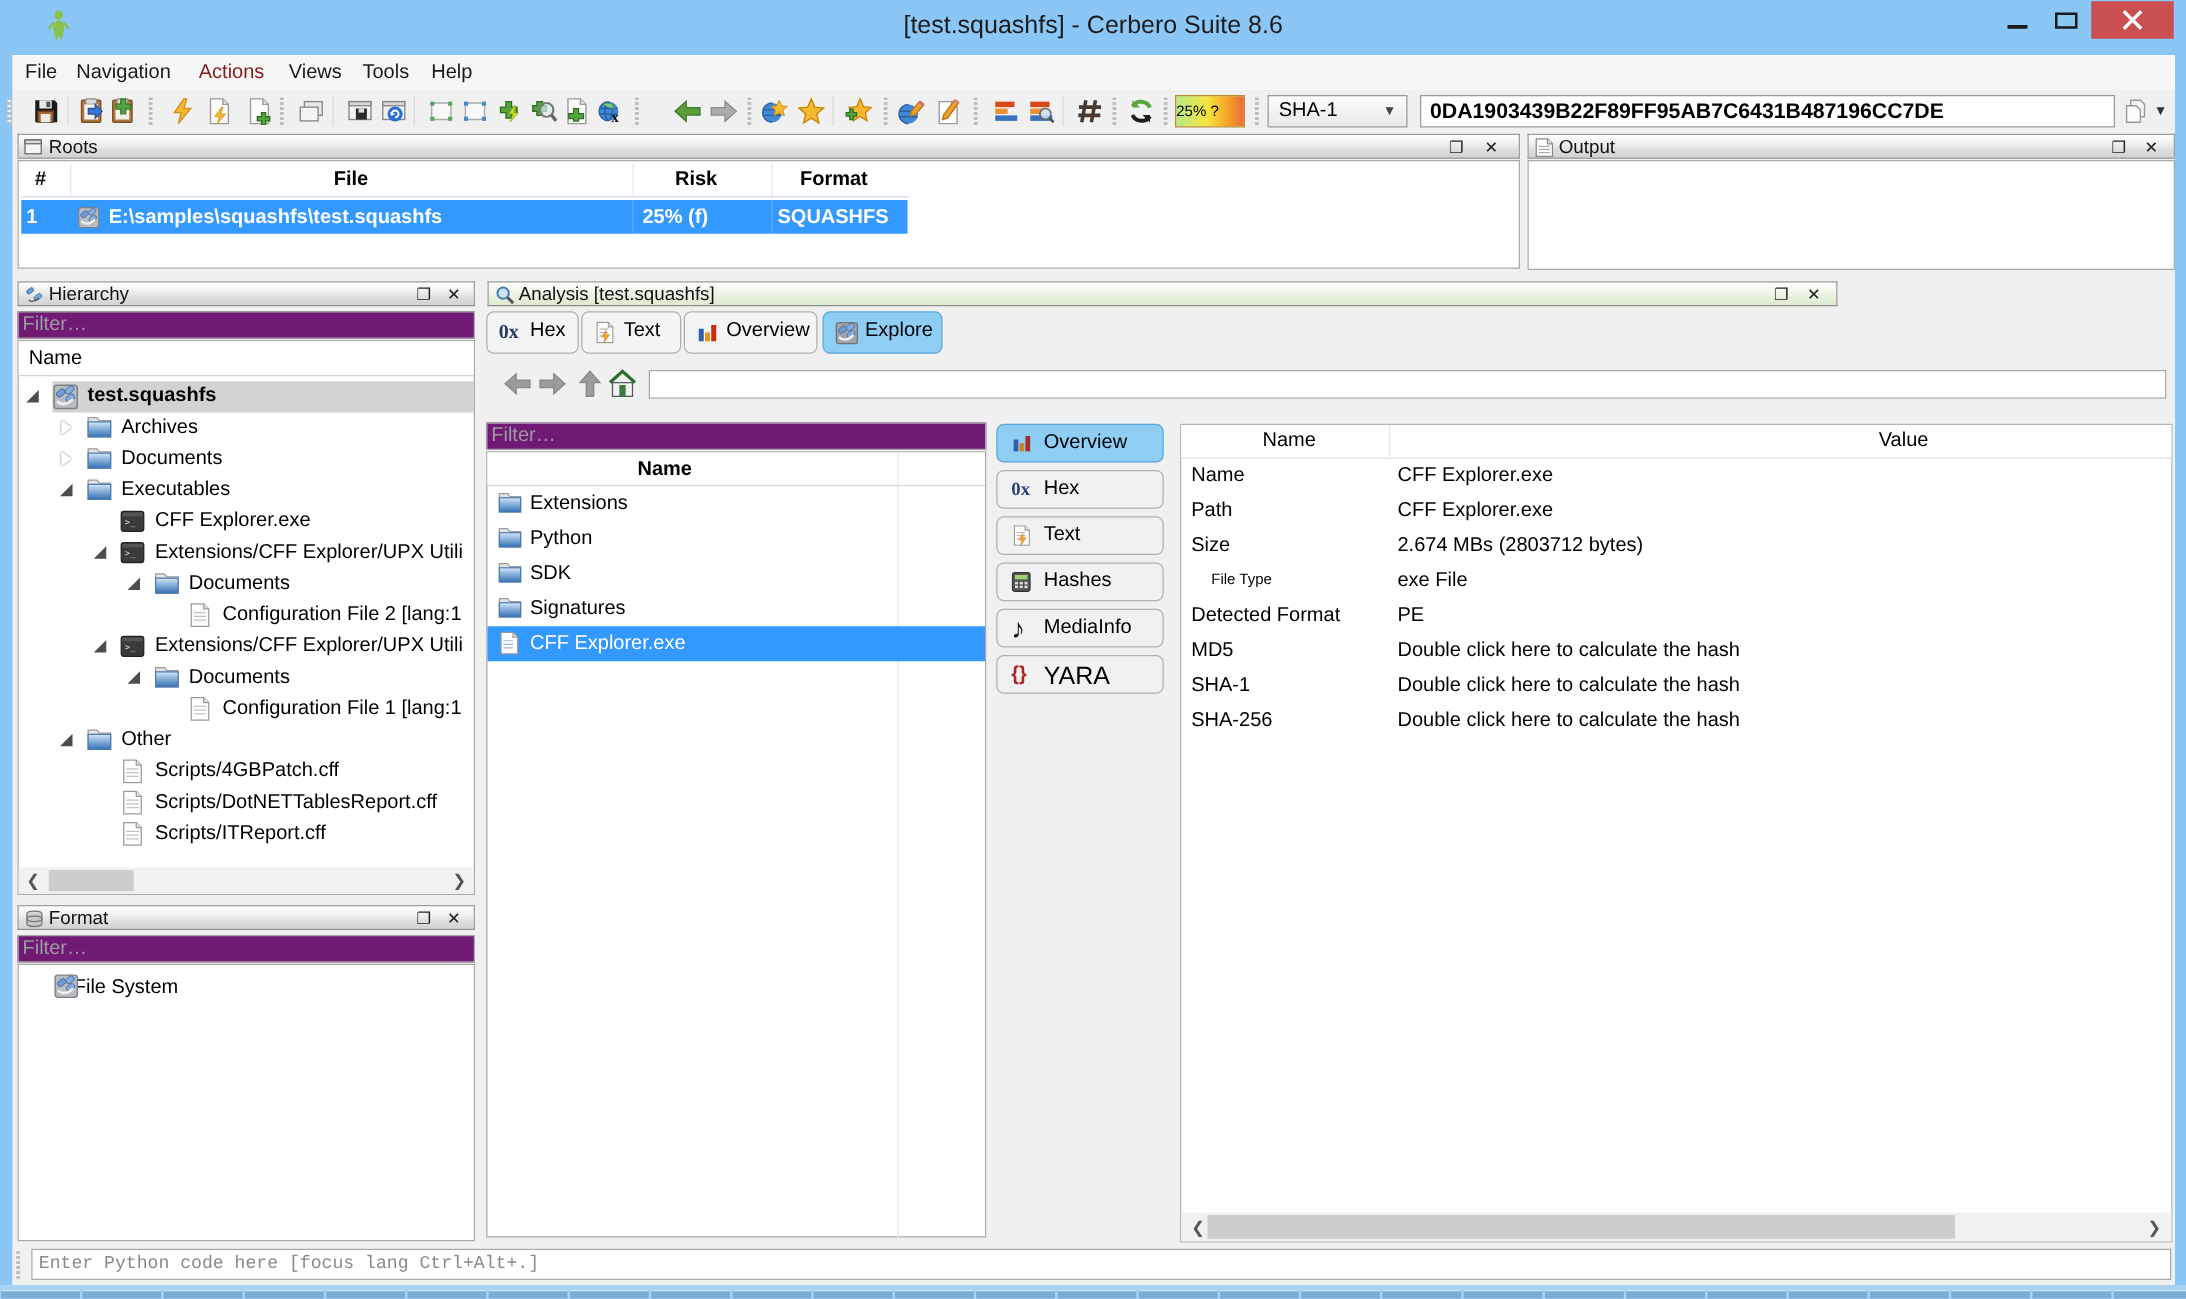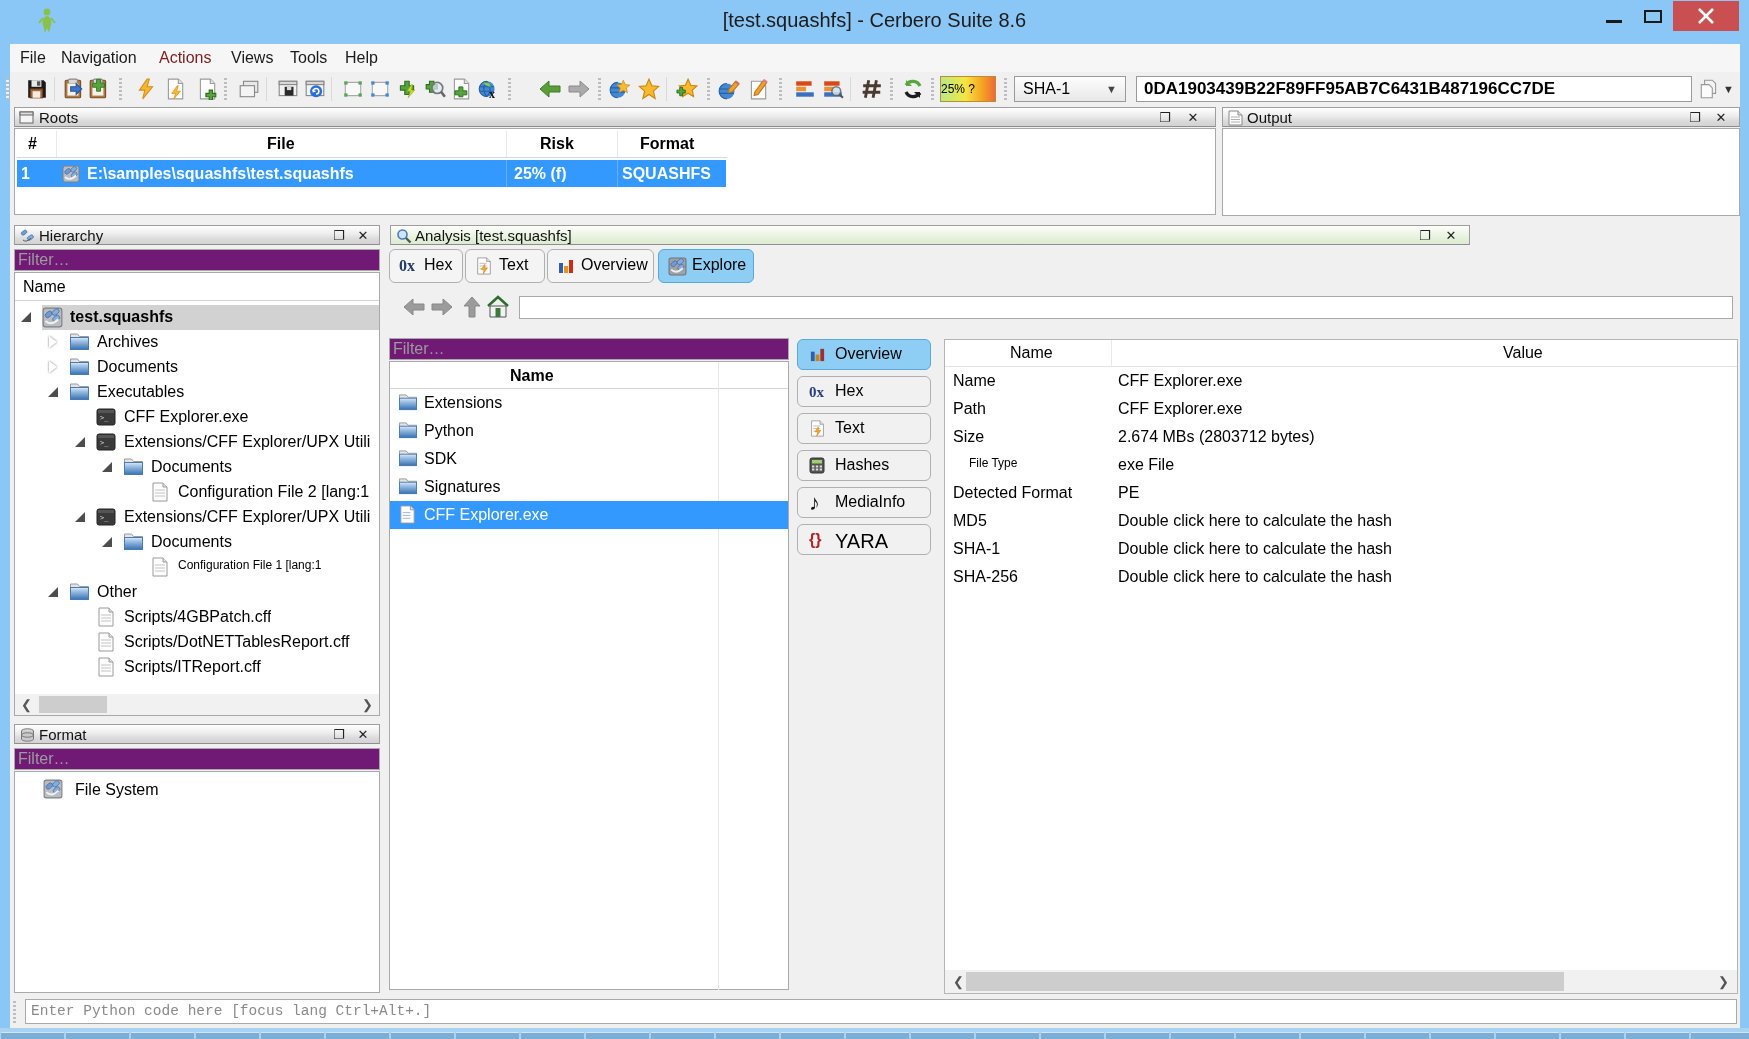--- a/index.html
+++ b/index.html
@@ -464,21 +464,21 @@
       </svg>
     </div>
     <div class="abs" style="left:151px;top:533px;font-size:16px;white-space:nowrap;max-width:228px;overflow:hidden">Documents</div>
     <div class="abs" style="left:150px;top:557px">
       <svg width="20" height="20" viewBox="0 0 20 20">
         <path d="M3 1 h10 l4 4 v14 h-14 z" fill="#fdfdfd" stroke="#9a9a9a"></path>
         <path d="M13 1 v4 h4" fill="#e3e3e3" stroke="#9a9a9a"></path>
         <path d="M5 8h10M5 11h10M5 14h10" stroke="#c4c4c4"></path>
       </svg>
     </div>
-    <div class="abs" style="left:178px;top:558px;font-size:12px;white-space:nowrap;max-width:201px;overflow:hidden">Configuration File 1 [lang:1</div>
+    <div class="abs" style="left:178px;top:558px;font-size:16px;white-space:nowrap;max-width:201px;overflow:hidden">Configuration File 1 [lang:1</div>
     <div class="abs" style="left:48px;top:587px;width:0;height:0;border-left:10px solid transparent;border-bottom:10px solid #4d4d4d"></div>
     <div class="abs" style="left:69px;top:582px">
       <svg width="21" height="19" viewBox="0 0 21 19">
         <defs>
           <linearGradient id="fg" x1="0" y1="0" x2="0" y2="1">
             <stop offset="0" stop-color="#dcebf8"></stop>
             <stop offset="0.25" stop-color="#a8c8e8"></stop>
             <stop offset="1" stop-color="#3572b4"></stop>
           </linearGradient>
         </defs>
@@ -532,21 +532,21 @@
 <div class="filter" style="left:14px;top:748px;width:366px;height:22px">Filter…</div>
 <div class="white" style="left:14px;top:771px;width:366px;height:222px"></div>
 <div class="tree-row" style="left:43px;top:777px">
   <svg style="position:absolute;left:0;top:2px" width="20" height="20" viewBox="0 0 18 18">
       <rect x="1" y="1" width="16" height="16" rx="2" fill="#b9bcc0" stroke="#7d8186"></rect>
       <rect x="2.5" y="4.5" width="6.5" height="4" rx="2" fill="#6f9ad4" stroke="#44659c" stroke-width=".6" transform="rotate(-38 5.5 6.5)"></rect>
       <rect x="8.5" y="2.5" width="6.5" height="4" rx="2" fill="#82aee0" stroke="#44659c" stroke-width=".6" transform="rotate(-38 11.5 4.5)"></rect>
       <rect x="9" y="8" width="6.5" height="4" rx="2" fill="#82aee0" stroke="#44659c" stroke-width=".6" transform="rotate(-38 12 10)"></rect>
       <path d="M3 12 q5 4.5 11 -1.5" stroke="#f0f0f0" stroke-width="1.8" fill="none"></path>
     </svg>
-  <span style="margin-left:32px">File System</span>
+  <span style="margin-left:16px">File System</span>
 </div>
 
 <div class="ptitle ptitle-green" style="left:390px;top:225px;width:1080px">
   <svg style="position:absolute;left:5px;top:2px" width="16" height="16" viewBox="0 0 16 16">
       <circle cx="6.5" cy="6.5" r="4.5" fill="#cfe4f7" stroke="#4a7ab5" stroke-width="1.6"></circle>
       <path d="M10 10 L14.5 14.5" stroke="#555" stroke-width="2.4"></path>
     </svg>
   <span class="lbl">Analysis [test.squashfs]</span>
   <span class="pbtn" style="right:36px">❐</span>
     <span class="pbtn" style="right:10px">✕</span>

